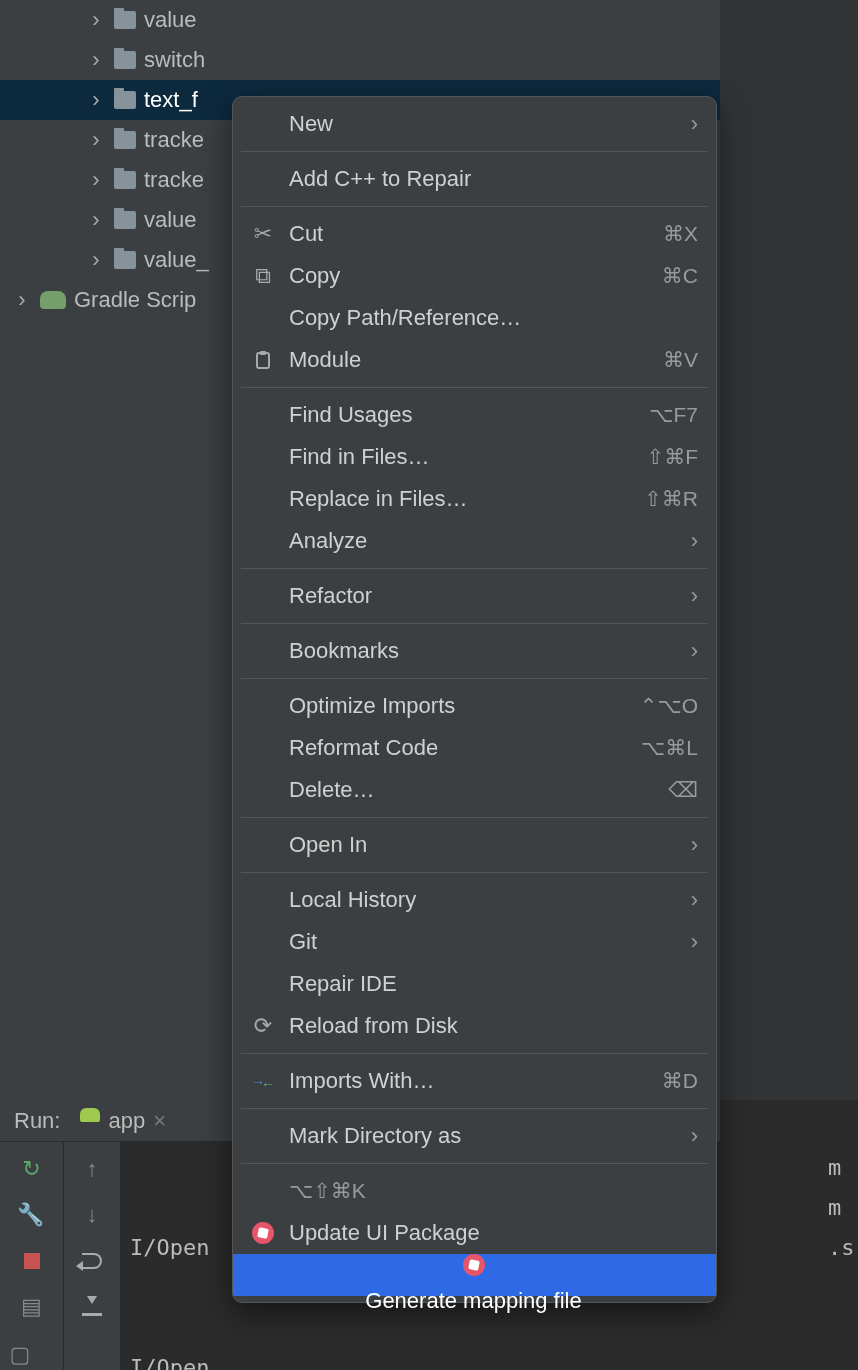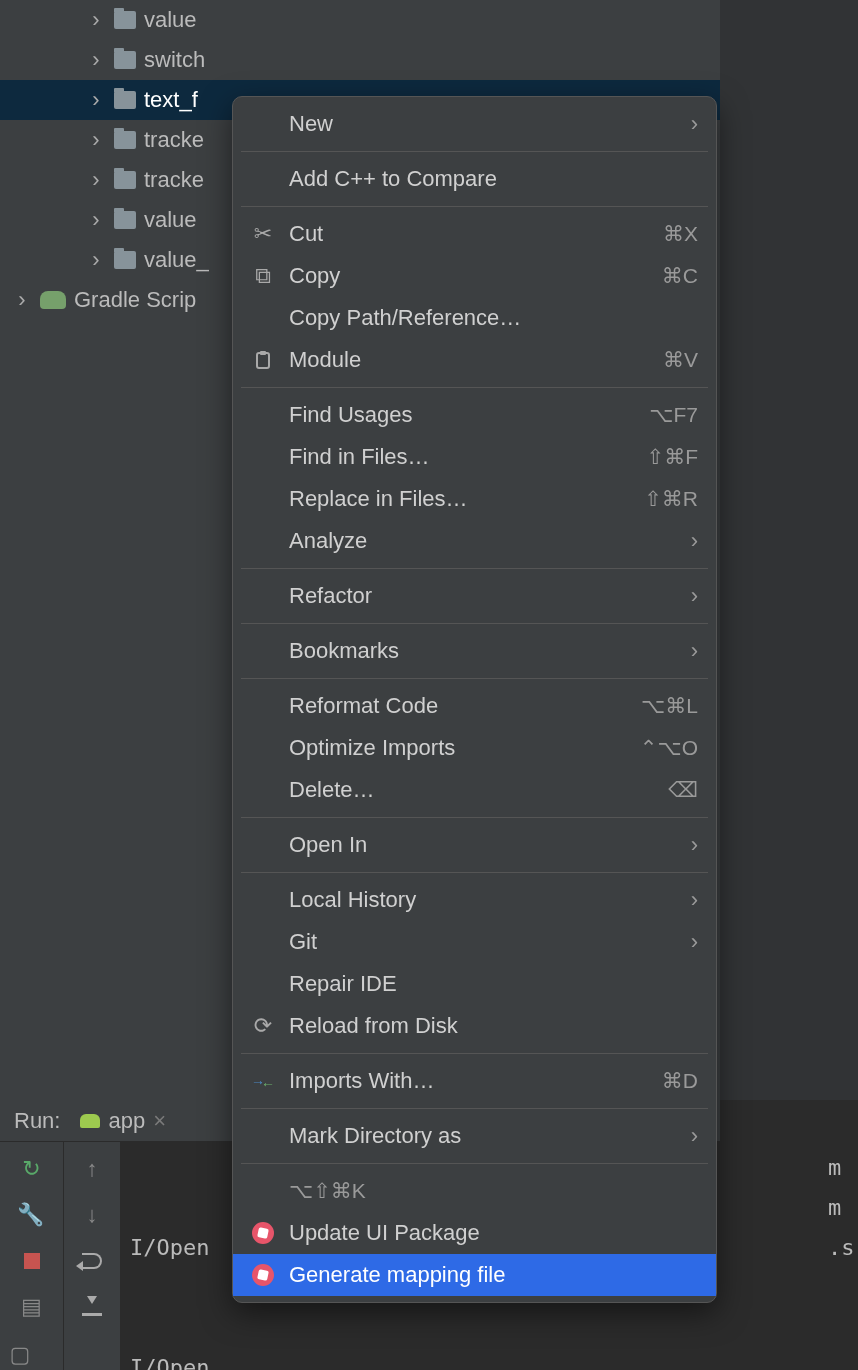--- a/index.html
+++ b/index.html
@@ -75,21 +75,20 @@
     background:#3c3f41;
     display:flex;
     align-items:center;
     padding-left:14px;
     gap:14px;
     color:#bbbbbb;
     border-bottom:1px solid #2b2b2b;
   }
   .run-tab {
     display:flex;
-    align-items:center;
     gap:8px;
     padding:4px 6px;
   }
   .run-tab-close { color:#7a7a7a; }
   .android-icon {
     width:20px; height:14px;
     background:#9dca4f;
     border-radius:6px 6px 2px 2px;
     position:relative;
   }
@@ -142,21 +141,21 @@
     z-index:50;
   }
   .menu-item {
     display:flex;
     align-items:center;
     height:42px;
     padding:0 18px 0 16px;
     color:#d0d0d0;
     gap:12px;
   }
-  .menu-item.active { background:#2e6ae6; color:#fff; }
+  .menu-item.active { background:#2e6ae6; color:#fff;flex-direction:column; }
   .menu-icon-slot {
     width:28px;
     display:flex;
     align-items:center;
     justify-content:center;
     color:#a9a9a9;
   }
   .menu-item.active .menu-icon-slot { color:#fff; }
   .menu-label { flex:1; }
   .menu-shortcut { color:#9a9a9a; font-size:21px; }
@@ -309,21 +308,21 @@
 
   <div class="menu-item">
     <span class="menu-icon-slot"></span>
     <span class="menu-label">New</span>
     <span class="menu-arrow">›</span>
   </div>
   <div class="menu-sep"></div>
 
   <div class="menu-item">
     <span class="menu-icon-slot"></span>
-    <span class="menu-label">Add C++ to Compare</span>
+    <span class="menu-label">Add C++ to Repair</span>
   </div>
   <div class="menu-sep"></div>
 
   <div class="menu-item">
     <span class="menu-icon-slot">✂</span>
     <span class="menu-label">Cut</span>
     <span class="menu-shortcut">⌘X</span>
   </div>
   <div class="menu-item">
     <span class="menu-icon-slot">⧉</span>
@@ -377,27 +376,27 @@
 
   <div class="menu-item">
     <span class="menu-icon-slot"></span>
     <span class="menu-label">Bookmarks</span>
     <span class="menu-arrow">›</span>
   </div>
   <div class="menu-sep"></div>
 
   <div class="menu-item">
     <span class="menu-icon-slot"></span>
+    <span class="menu-label">Optimize Imports</span>
+    <span class="menu-shortcut">⌃⌥O</span>
+  </div>
+  <div class="menu-item">
+    <span class="menu-icon-slot"></span>
     <span class="menu-label">Reformat Code</span>
     <span class="menu-shortcut">⌥⌘L</span>
-  </div>
-  <div class="menu-item">
-    <span class="menu-icon-slot"></span>
-    <span class="menu-label">Optimize Imports</span>
-    <span class="menu-shortcut">⌃⌥O</span>
   </div>
   <div class="menu-item">
     <span class="menu-icon-slot"></span>
     <span class="menu-label">Delete…</span>
     <span class="menu-shortcut">⌫</span>
   </div>
   <div class="menu-sep"></div>
 
   <div class="menu-item">
     <span class="menu-icon-slot"></span>

